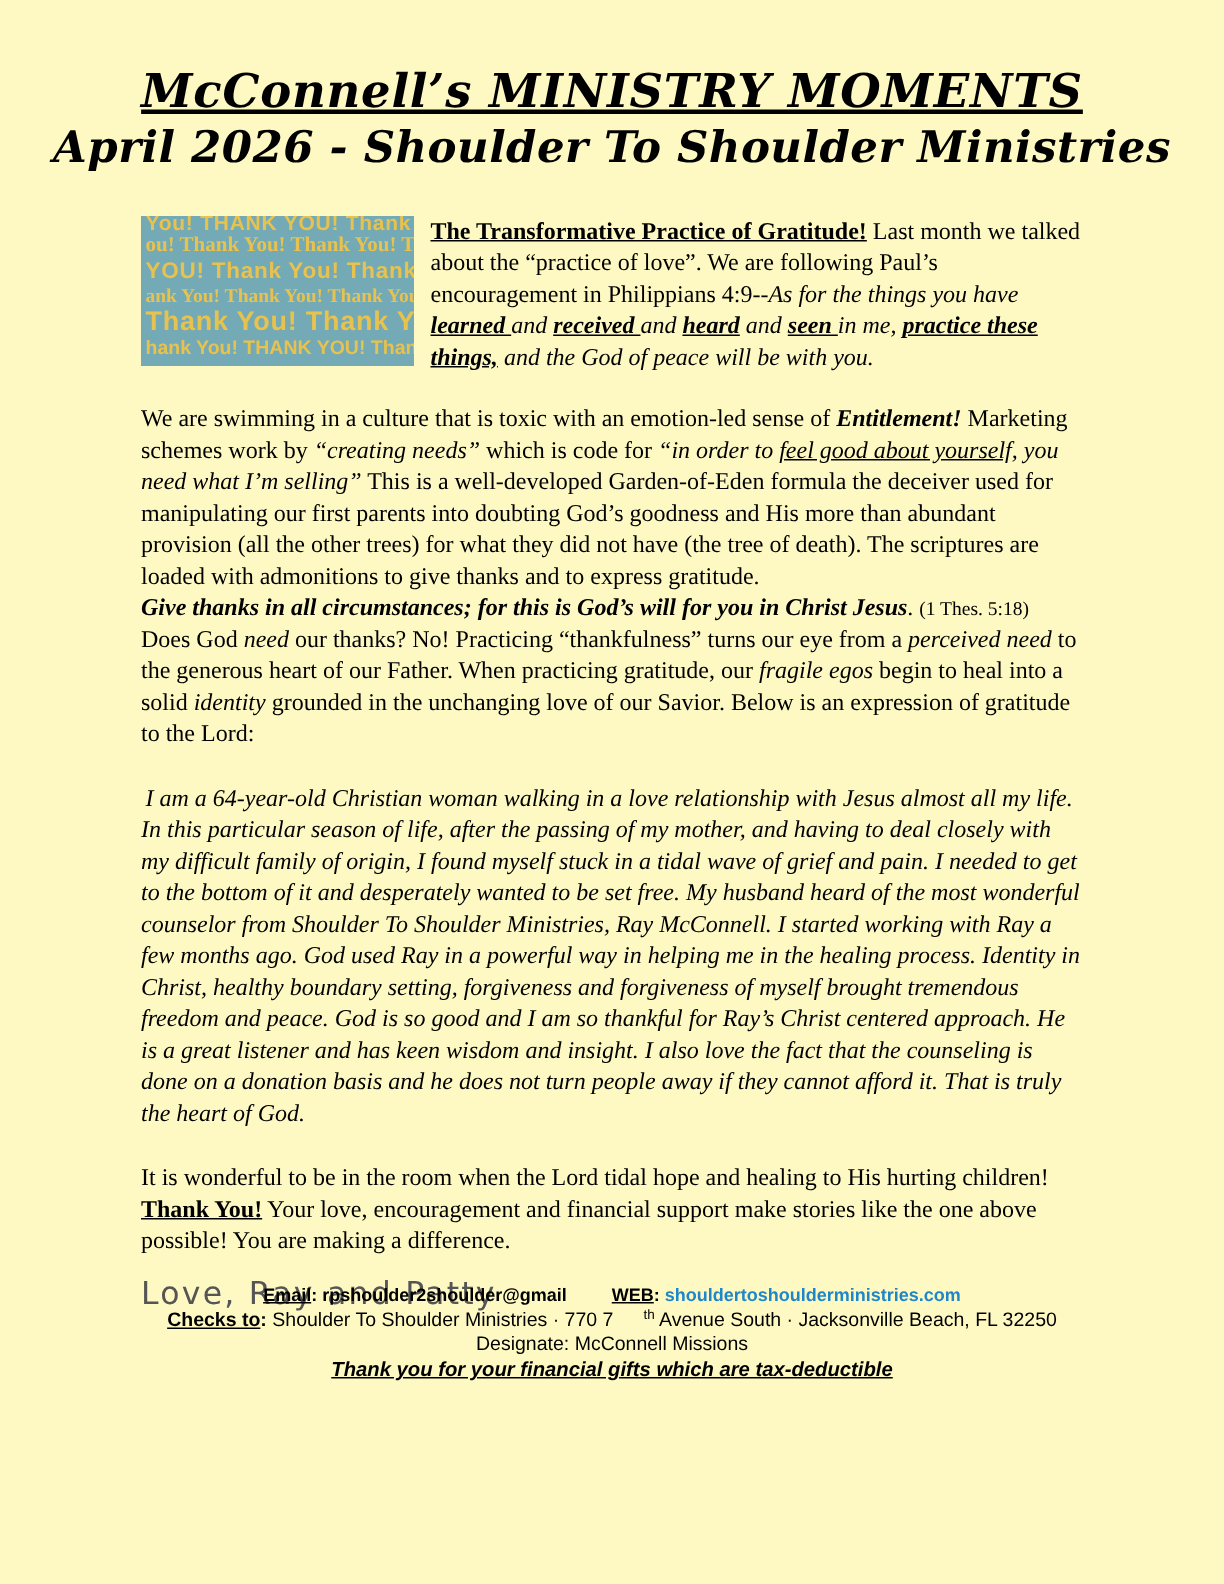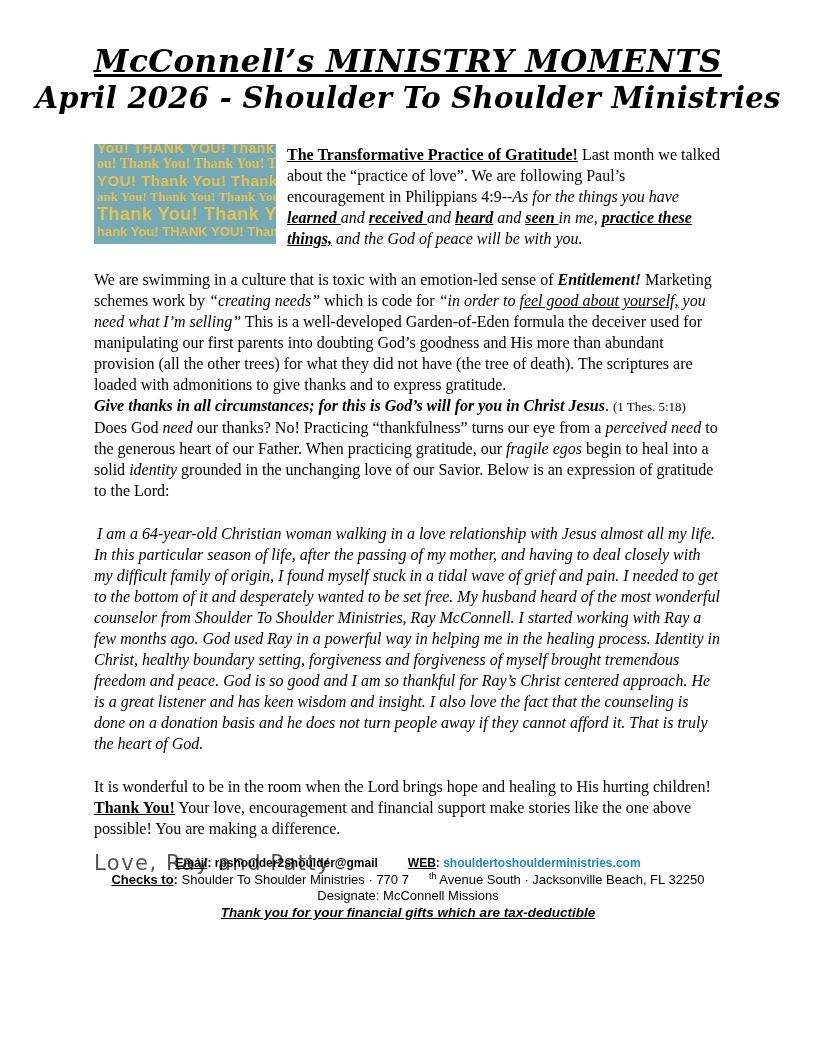--- a/index.html
+++ b/index.html
@@ -1,17 +1,17 @@
 <!DOCTYPE html>
 <html><head>
 <meta charset="utf-8">
 <style>
   html,body{margin:0;padding:0;background:#e8e8e8;}
   .page{
-    width:816px;height:1056px;background:#ffffff;margin:0 auto;
+    width:816px;height:1056px;background:#fef9c3;margin:0 auto;
     position:relative;overflow:hidden;color:#000;
     font-family:"Liberation Serif",serif;
   }
   
   .doc-header{
     text-align:center;padding-top:42px;
     font-family:"DejaVu Serif",serif;font-style:italic;font-weight:bold;
   }
   .title1{font-size:31px;letter-spacing:.5px;text-decoration:underline;line-height:38px;}
   .title2{font-size:29px;letter-spacing:.3px;line-height:37px;}
@@ -85,21 +85,21 @@
         <div class="ty-r4">Thank You! Thank You!</div>
         <div class="ty-r5">hank You! THANK YOU! Thank</div>
       </div>
       <div class="p1"><span class="sb su">The Transformative Practice of Gratitude!</span><span>  Last month we talked about the “practice of love”.  We are following Paul’s encouragement in Philippians 4:9--</span><span class="si">As for the things you have </span><span class="sb si su">learned </span><span class="si">and </span><span class="sb si su">received </span><span class="si">and </span><span class="sb si su">heard</span><span class="si"> and </span><span class="sb si su">seen </span><span class="si">in me, </span><span class="sb si su">practice these things,</span><span class="si"> and the God of peace will be with you.</span></div>
     </div>
 
     <div class="p2"><span>We are swimming in a culture that is toxic with an emotion-led sense of </span><span class="sb si">Entitlement!</span><span> Marketing schemes work by </span><span class="si">“creating needs”</span><span> which is code for </span><span class="si">“in order to </span><span class="si su">feel good about yourself,</span><span class="si"> you need what I’m selling”</span><span> This is a well-developed Garden-of-Eden formula the deceiver used for manipulating our first parents into doubting God’s goodness and His more than abundant provision (all the other trees) for what they did not have (the tree of death). The scriptures are loaded with admonitions to give thanks and to express gratitude.</span><br><span class="sb si">Give thanks in all circumstances; for this is God’s will for you in Christ Jesus</span><span>. </span><span class="sn">(1 Thes. 5:18)</span><br><span>Does God </span><span class="si">need</span><span> our thanks? No!  Practicing “thankfulness” turns our eye from a </span><span class="si">perceived need</span><span> to the generous heart of our Father.  When practicing gratitude, our </span><span class="si">fragile egos</span><span> begin to heal into a solid </span><span class="si">identity</span><span> grounded in the unchanging love of our Savior.  Below is an expression of gratitude to the Lord:</span></div>
 
     <div class="testimonial">I am a 64-year-old Christian woman walking in a love relationship with Jesus almost all my life.  In this particular season of life, after the passing of my mother, and having to deal closely with my difficult family of origin, I found myself stuck in a tidal wave of grief and pain. I needed to get to the bottom of it and desperately wanted to be set free. My husband heard of the most wonderful counselor from Shoulder To Shoulder Ministries, Ray McConnell. I started working with Ray a few months ago. God used Ray in a powerful way in helping me in the healing process. Identity in Christ, healthy boundary setting, forgiveness and forgiveness of myself brought tremendous freedom and peace. God is so good and I am so thankful for Ray’s Christ centered approach. He is a great listener and has keen wisdom and insight. I also love the fact that the counseling is done on a donation basis and he does not turn people away if they cannot afford it. That is truly the heart of God.</div>
 
-    <div class="p4">It is wonderful to be in the room when the Lord brings hope and healing to His hurting children!</div>
+    <div class="p4">It is wonderful to be in the room when the Lord tidal hope and healing to His hurting children!</div>
 
     <div class="p5"><span class="sb su">Thank You!</span><span>  Your love, encouragement and financial support make stories like the one above possible!  You are making a difference.</span></div>
 
     <div class="signature">Love, Ray and Patty</div>
 
   </div>
 
   <div class="footer">
     <div class="f-email">
       <span class="lbl">Email</span><span>: </span><span>rpshoulder2shoulder@gmail</span><span class="f-web"><span class="lbl">WEB</span><span>: </span><span class="web-link">shouldertoshoulderministries.com</span></span>

